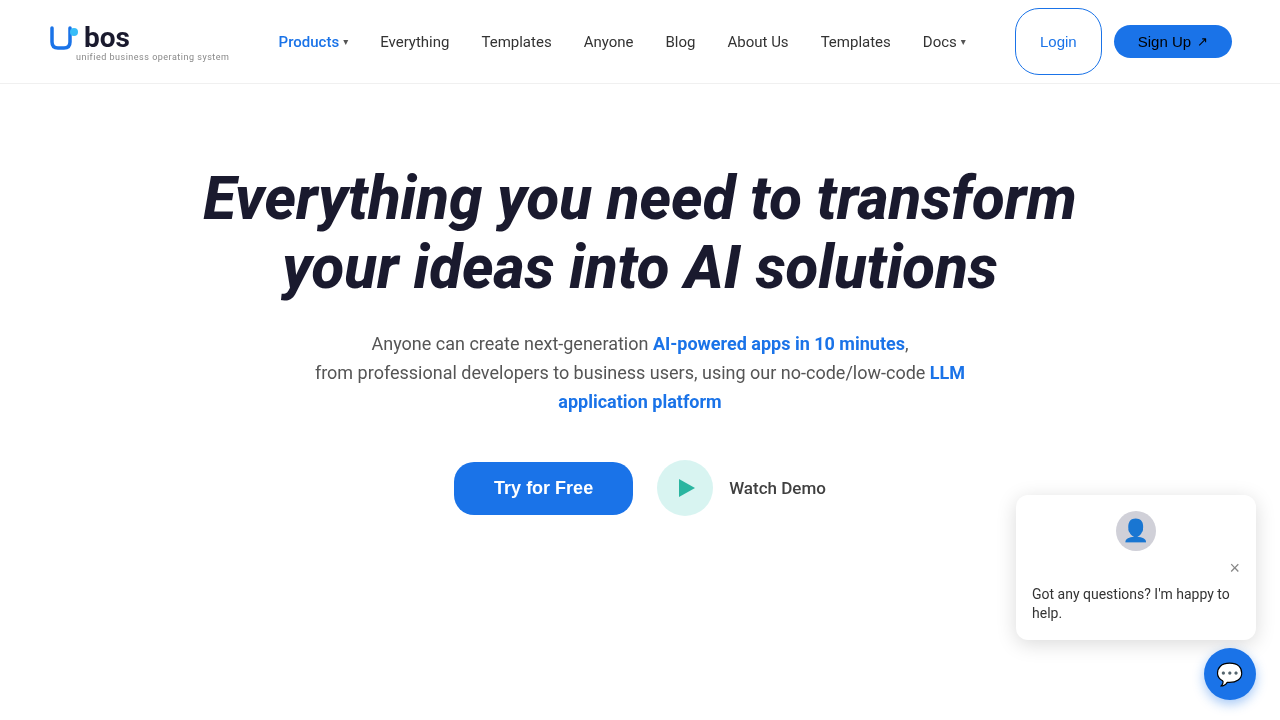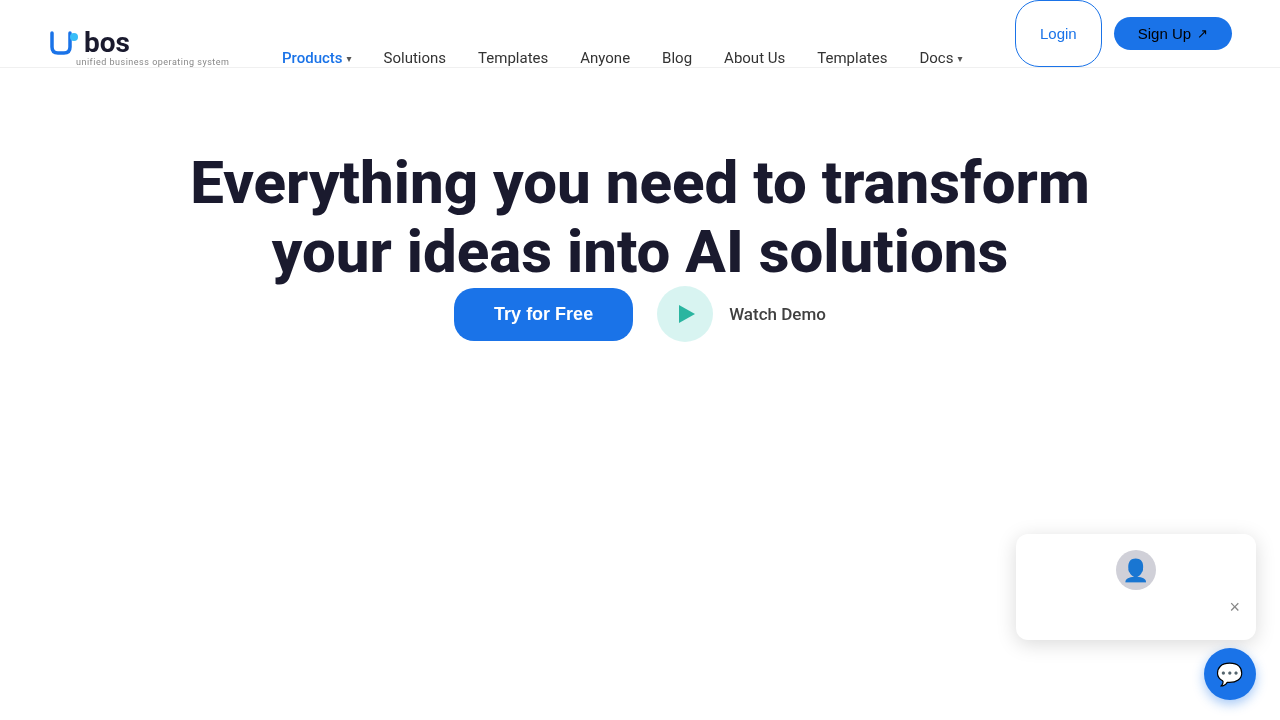--- a/index.html
+++ b/index.html
@@ -8,24 +8,24 @@
       background: #ffffff;
       width: 1280px;
       height: 720px;
       overflow: hidden;
       position: relative;
     }
 
     
     header {
       display: flex;
-      align-items: flex-end;
+      align-items: center;
       justify-content: space-between;
       padding: 0 48px;
-      height: 68px;
+      height: 84px;
       border-bottom: 1px solid #f0f0f0;
     }
 
     .logo {
       display: flex;
       flex-direction: column;
       align-items: flex-start;
     }
 
     .logo-icon {
@@ -130,20 +130,22 @@
       padding-top: 80px;
       text-align: center;
     }
 
     .hero-title {
       font-size: 60px;
       font-weight: 800;
       color: #1a1a2e;
       line-height: 1.15;
       max-width: 900px;
+      margin-bottom: 28px;
+      font-style: italic;
     }
 
     .hero-subtitle {
       font-size: 18px;
       color: #555;
       line-height: 1.6;
       max-width: 720px;
       margin-bottom: 44px;
     }
 
@@ -294,21 +296,21 @@
     </div>
     <span class="logo-tagline">unified business operating system</span>
   </div>
 
   <nav>
     <a class="nav-item active">
       <span>Products</span>
       <span class="chevron">▾</span>
     </a>
     <a class="nav-item">
-      <span>Solutions</span>
+      <span>Everything</span>
     </a>
     <a class="nav-item">
       <span>Templates</span>
     </a>
     <a class="nav-item">
       <span>Anyone</span>
     </a>
     <a class="nav-item">
       <span>Blog</span>
     </a>
@@ -329,37 +331,41 @@
     <button class="btn-signup">
       <span>Sign Up</span>
       <span class="external-icon">↗</span>
     </button>
   </div>
 </header>
 
 <main>
   <h1 class="hero-title">Everything you need to transform your ideas into AI solutions</h1>
 
+  <p class="hero-subtitle">
+    <span>Anyone can create next-generation </span><span class="highlight-blue">AI-powered apps in 10 minutes</span><span>,<br>from professional developers to business users, using our no-code/low-code </span><span class="highlight-link">LLM application platform</span>
+  </p>
 
   <div class="hero-actions">
     <button class="btn-try-free">Try for Free</button>
     <div class="watch-demo">
       <button class="play-button">
         <div class="play-triangle"></div>
       </button>
       <span class="watch-demo-label">Watch Demo</span>
     </div>
   </div>
 </main>
 
 <div class="chat-popup">
   <div class="chat-avatar">
     <span class="chat-avatar-icon">👤</span>
   </div>
   <div class="chat-popup-header">
     <div></div>
     <button class="chat-close">×</button>
   </div>
+  <p class="chat-message">Got any questions? I'm happy to help.</p>
 </div>
 
 <div class="chat-fab">
   <span class="chat-fab-icon">💬</span>
 </div>
 
 </body></html>

